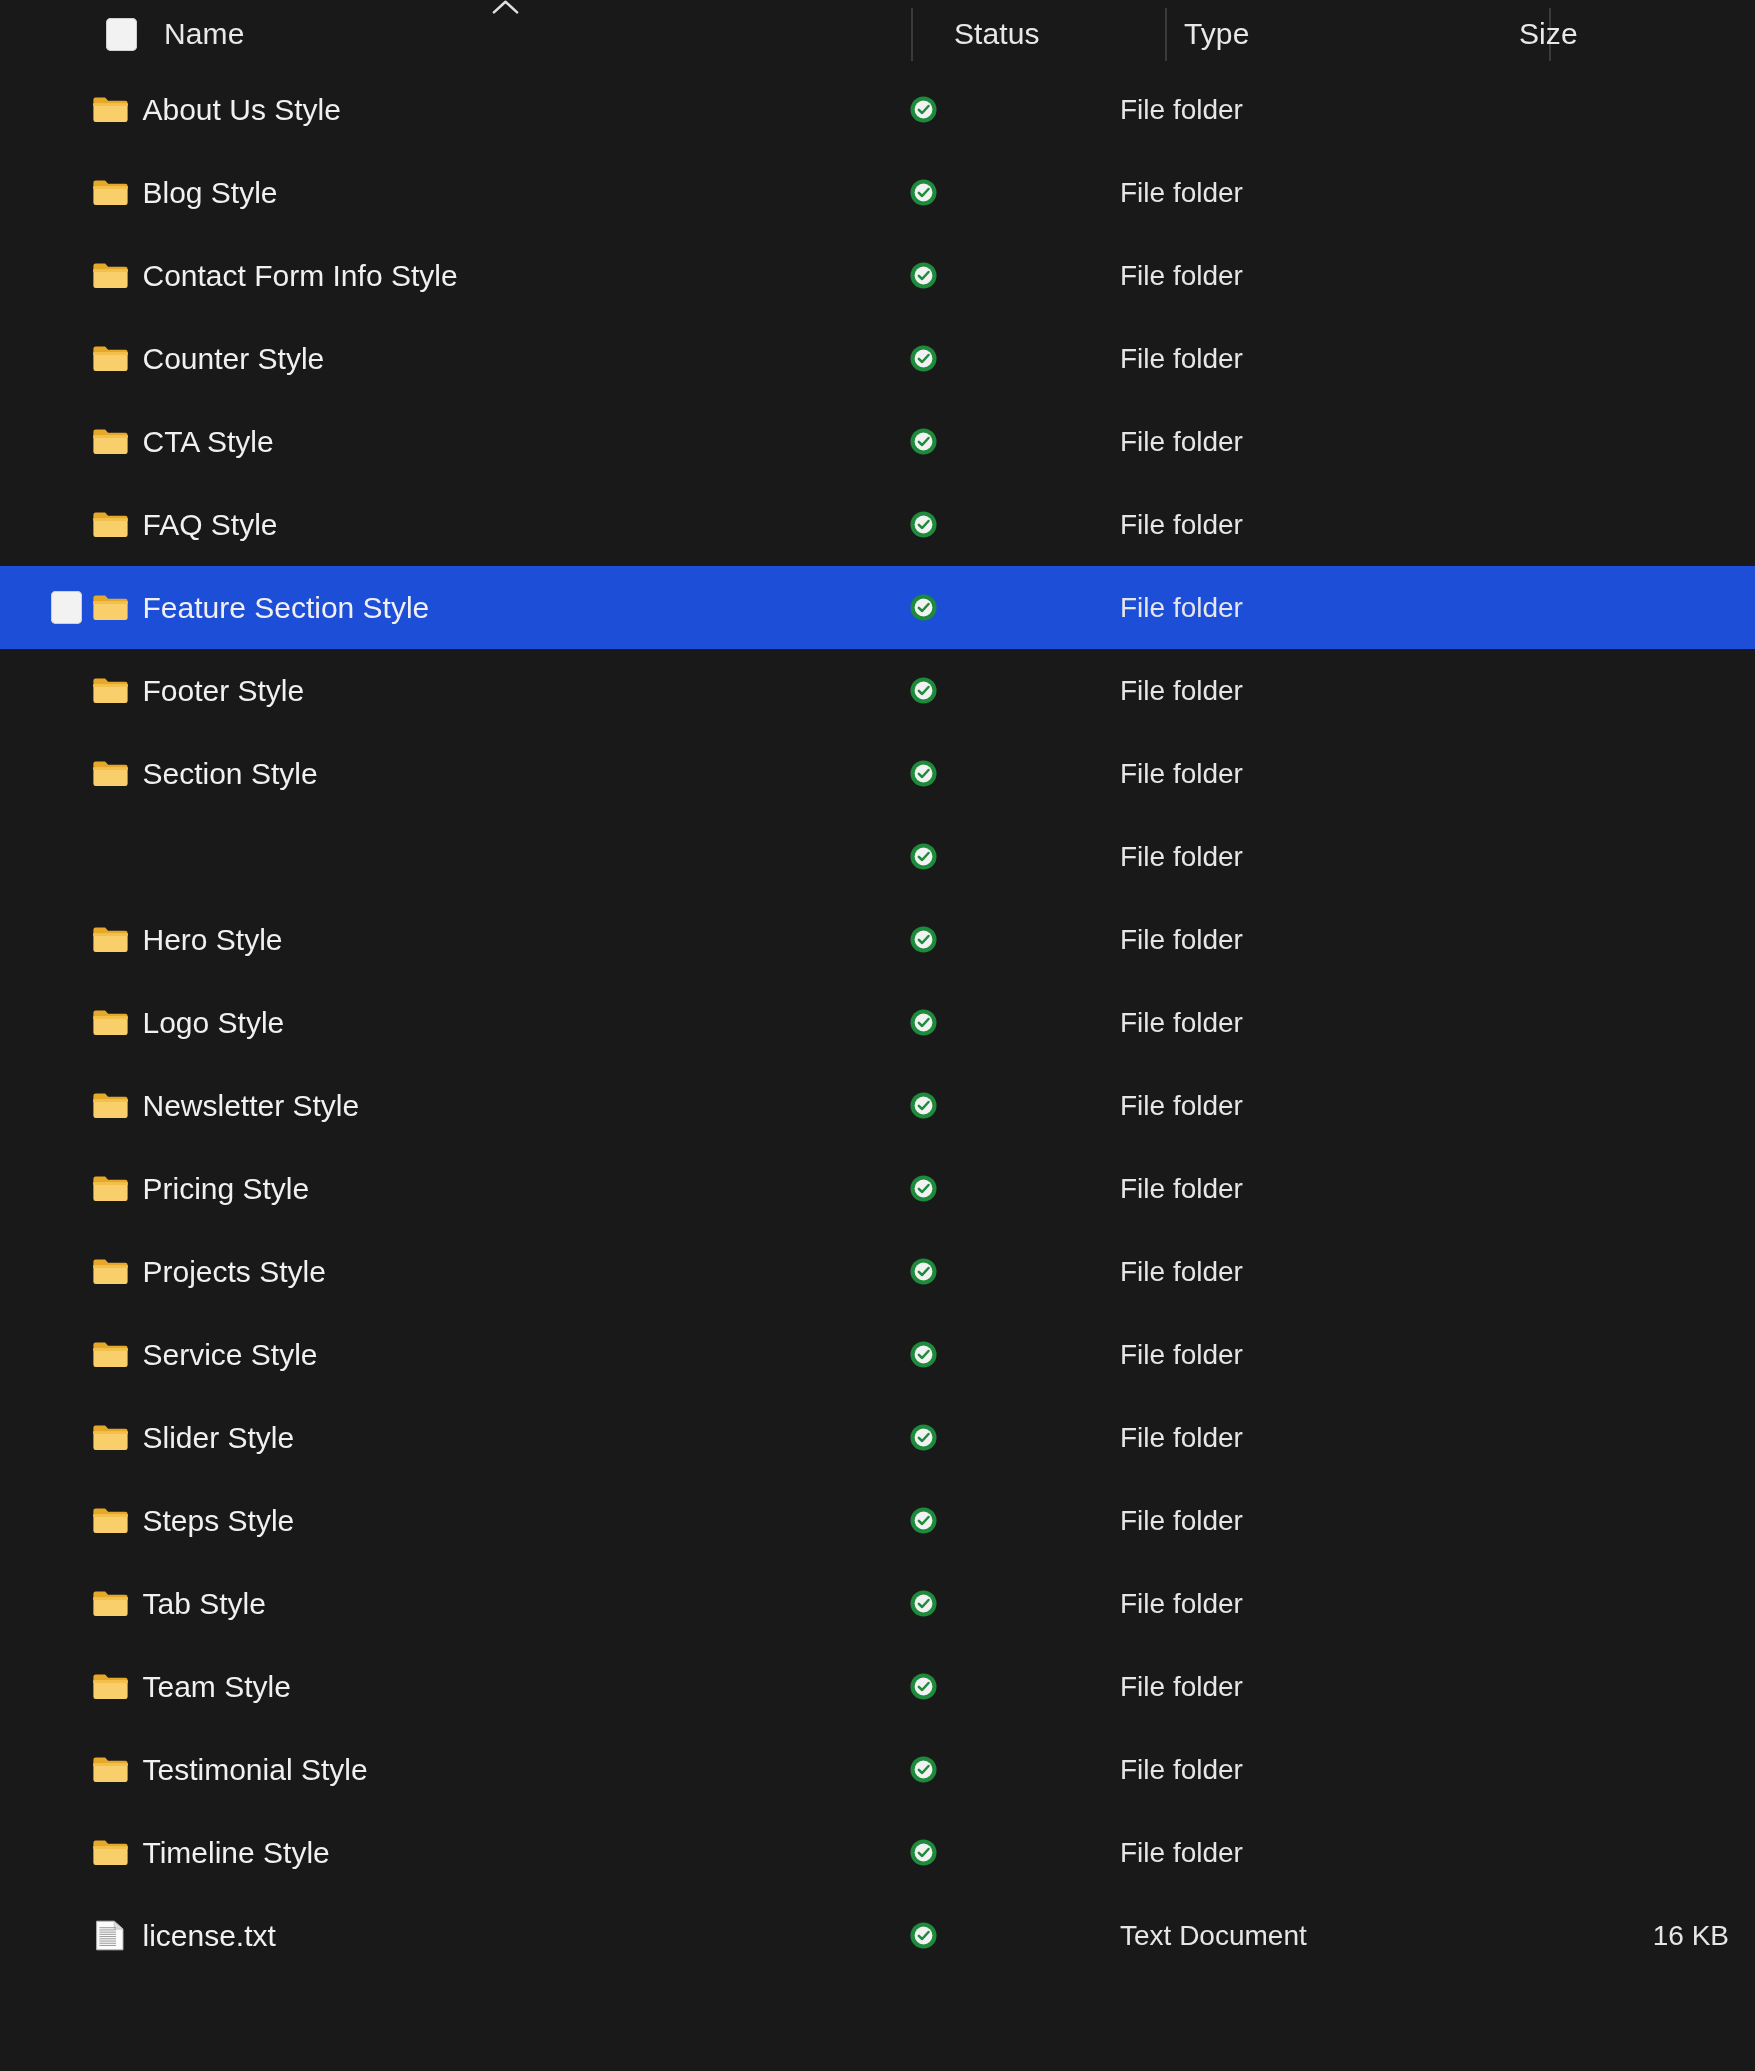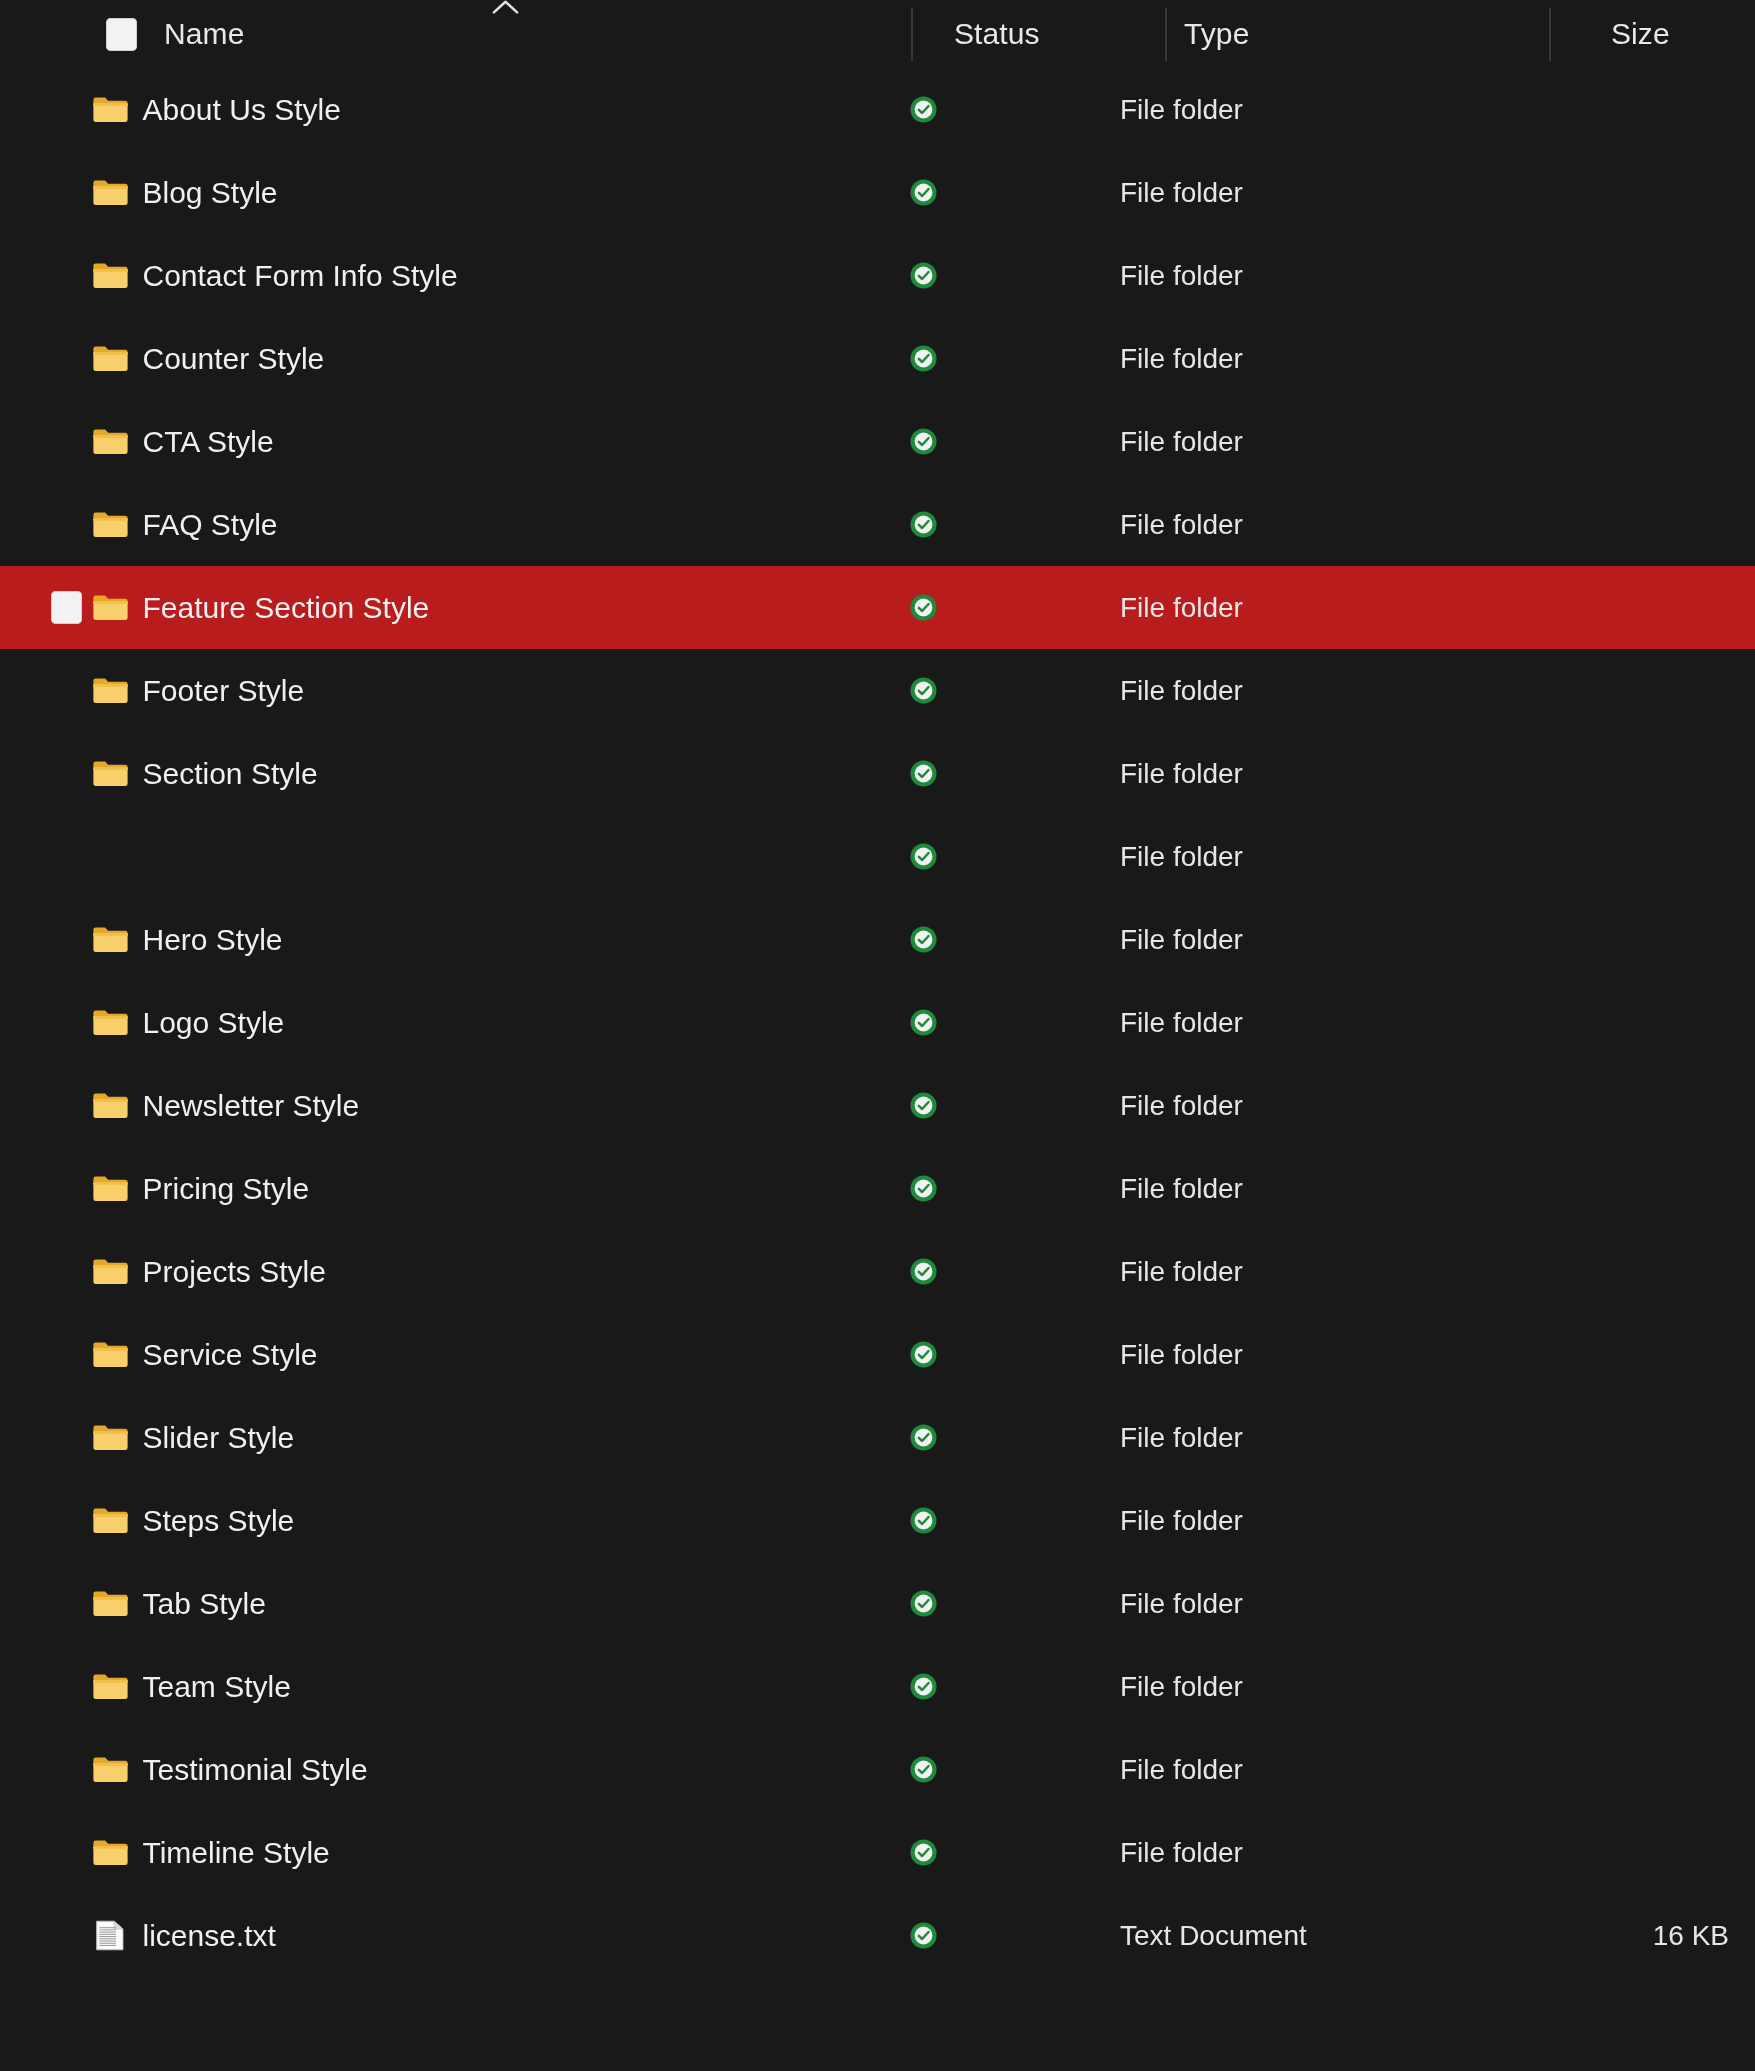--- a/index.html
+++ b/index.html
@@ -19,21 +19,21 @@
   .hdr-label{font-size:30px;color:#e8e8e8;letter-spacing:0.1px;line-height:1;}
   .hdr-check{
     position:absolute;left:61px;top:17.6px;width:31px;height:33px;
     background:#f2f2f2;border-radius:4.9px;box-shadow:0 0 0 1px #cfcfcf inset;
   }
   .sort-arrow{position:absolute;left:444px;top:-5.9px;width:33px;height:29px;}
 
   
   .rows{position:relative;width:1755px;text-align:right;}
   .row{position:relative;height:83px;width:1755px;}
-  .row.selected{background:#b91c1c;}
+  .row.selected{background:#1d4ed8;}
   .row .cell{position:absolute;top:0;height:83px;display:flex;align-items:center;}
   .c-name{left:0;}
   .c-status{left:866px;width:254px;justify-content:flex-start;padding-left:43px;box-sizing:border-box;}
   .c-type{left:1120px;}
   .c-size{left:1504px;width:252px;justify-content:flex-end;padding-right:27px;box-sizing:border-box;}
 
   .row-check{
     width:31px;height:33px;margin-left:51px;margin-right:9.8px;flex:0 0 auto;
     background:#f2f2f2;border-radius:4.9px;box-shadow:0 0 0 1px #cfcfcf inset;
     visibility:hidden;
@@ -70,21 +70,21 @@
     <div class="hdr-cell c-status">
       <span class="hdr-label">Status</span>
     </div>
 
     <div class="hdr-divider" style="left:1120px;"></div>
     <div class="hdr-cell c-type" style="padding-left:19px;">
       <span class="hdr-label">Type</span>
     </div>
 
     <div class="hdr-divider" style="left:1504px;"></div>
-    <div class="hdr-cell" style="left:1552px;padding-left:14px;">
+    <div class="hdr-cell" style="left:1460px;padding-left:14px;">
       <span class="hdr-label">Size</span>
     </div>
   </div>
 
   <div class="rows" id="rows-container">
       <div class="row">
         <div class="cell c-name">
           <div class="row-check"></div>
           <svg class="file-icon" viewBox="0 0 40 34">
             <path d="M1.5 6.5a2.5 2.5 0 0 1 2.5-2.5h10.2l3.2 3.6H36a2.5 2.5 0 0 1 2.5 2.5v2.4H1.5z" fill="#e5a828"></path>

